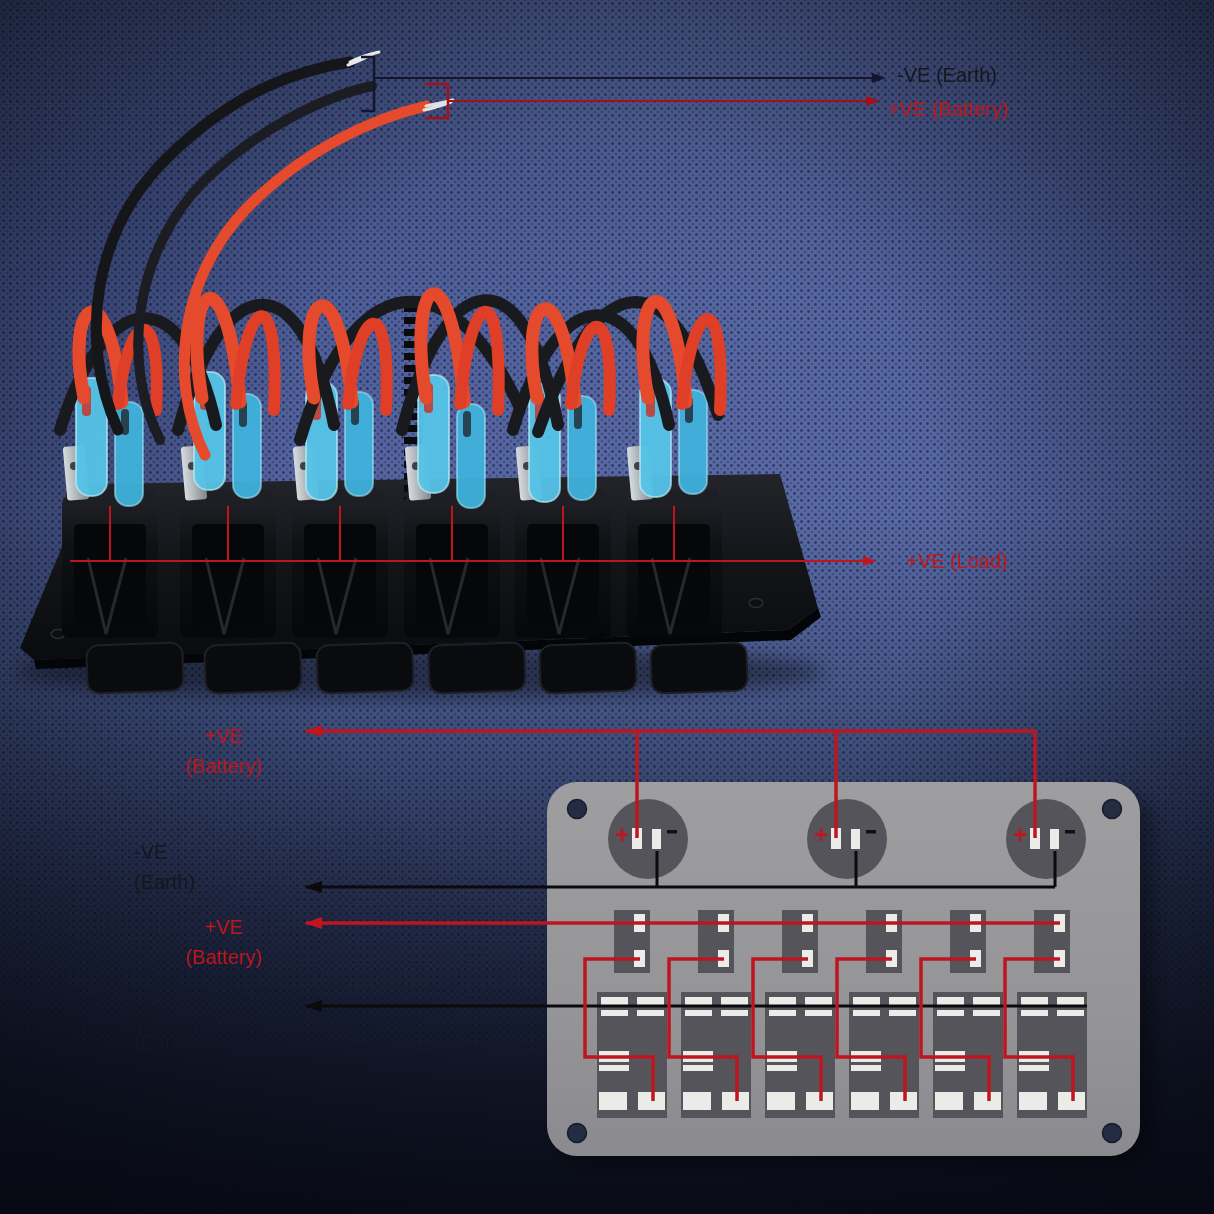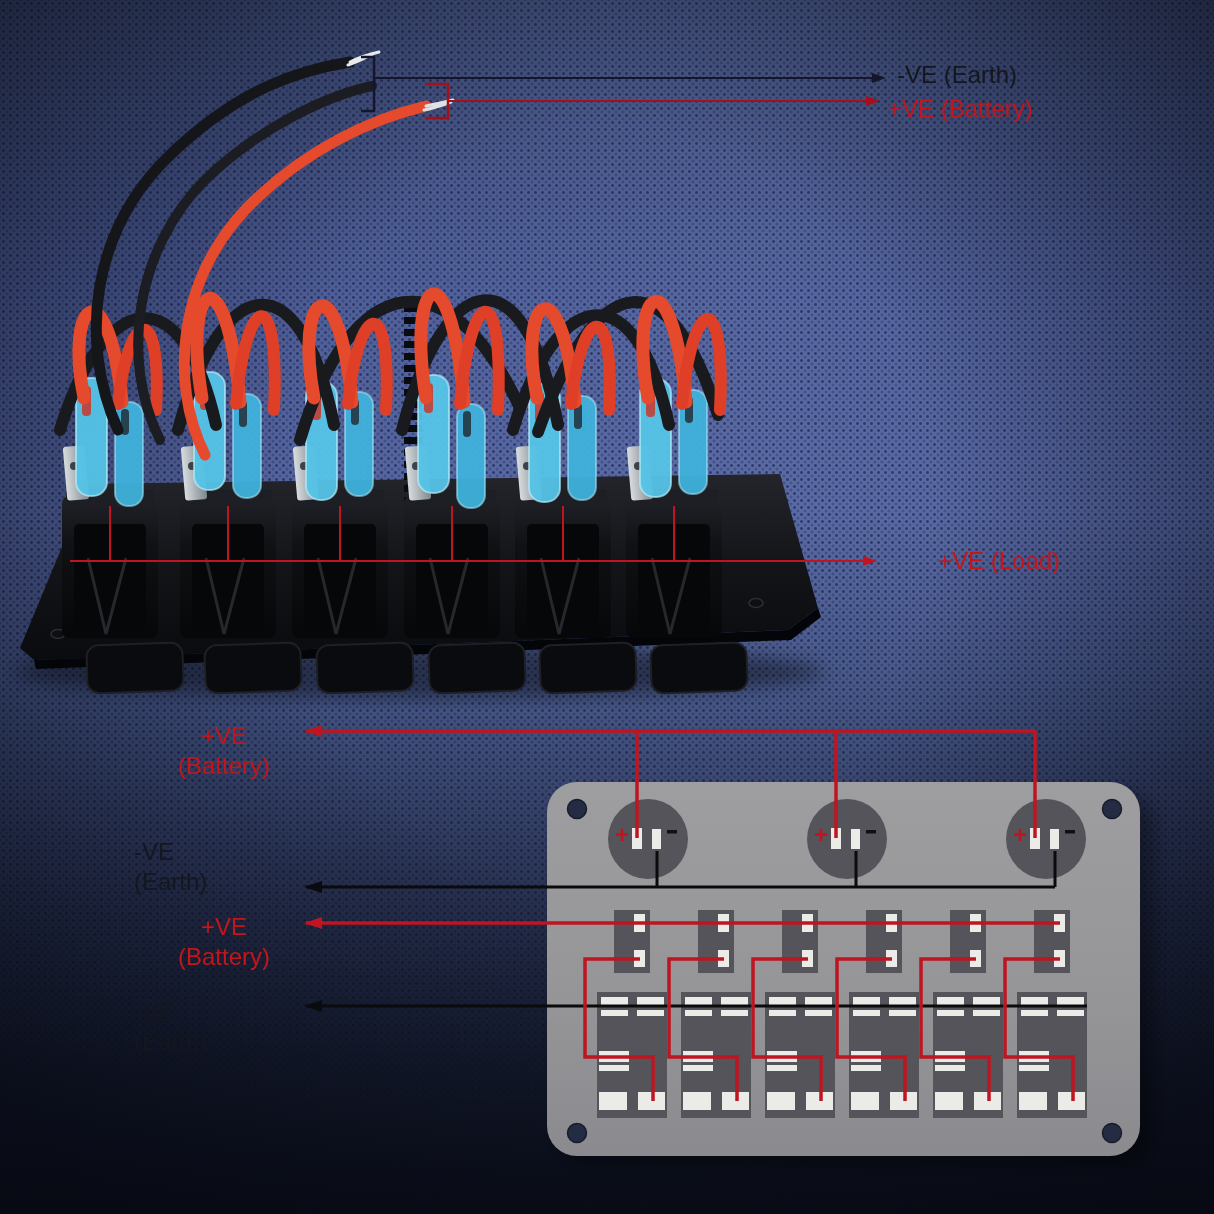--- a/index.html
+++ b/index.html
@@ -9,21 +9,21 @@
     background-image:
       radial-gradient(ellipse at 50% 42%, rgba(0,0,0,0) 38%, rgba(4,6,14,0.55) 92%),
       radial-gradient(rgba(13,18,42,0.50) 1.2px, rgba(0,0,0,0) 1.6px),
       radial-gradient(rgba(13,18,42,0.35) 1px, rgba(0,0,0,0) 1.4px),
       radial-gradient(ellipse at 62% 22%, rgba(125,145,205,0.22), rgba(0,0,0,0) 55%),
       linear-gradient(180deg,#39466f 0%,#4b5b96 24%,#53639f 42%,#40507f 58%,#27304f 74%,#141a2c 88%,#0a0d17 100%);
     background-size:auto auto,7px 7px,7px 7px,auto auto,auto auto;
     background-position:0 0,0 0,3.5px 3.5px,0 0,0 0;
   }
   svg.scene{position:absolute;left:0;top:0;}
-  .lbl{position:absolute;font-size:24px;line-height:30px;white-space:nowrap;}
+  .lbl{position:absolute;font-size:20px;line-height:30px;white-space:nowrap;}
   .lbl.red{color:#c2161d;text-align:center;}
   .lbl.blk{color:#14171e;}
   .lbl.ctr{width:180px;white-space:normal;}
 </style>
 </head>
 <body>
 
 <div class="stage">
 
 <svg class="scene" width="1214" height="1214" viewBox="0 0 1214 1214">
@@ -313,21 +313,21 @@
         <path d="M724,959 L669,959 L669,1057 L737,1057 L737,1101" fill="none" stroke="#bf1520" stroke-width="3.5"></path>
         <path d="M808,959 L753,959 L753,1057 L821,1057 L821,1101" fill="none" stroke="#bf1520" stroke-width="3.5"></path>
         <path d="M892,959 L837,959 L837,1057 L905,1057 L905,1101" fill="none" stroke="#bf1520" stroke-width="3.5"></path>
         <path d="M976,959 L921,959 L921,1057 L989,1057 L989,1101" fill="none" stroke="#bf1520" stroke-width="3.5"></path>
         <path d="M1060,959 L1005,959 L1005,1057 L1073,1057 L1073,1101" fill="none" stroke="#bf1520" stroke-width="3.5"></path>
       </g>
 </svg>
 
 <div class="lbl blk" style="left:897px;top:60px;">-VE (Earth)</div>
 <div class="lbl red" style="left:888px;top:94px;">+VE (Battery)</div>
-<div class="lbl red" style="left:906px;top:546px;margin-left:32px;">+VE (Load)</div>
+<div class="lbl red" style="left:906px;top:546px;">+VE (Load)</div>
 
 <div class="lbl red ctr" style="left:134px;top:721px;">
   <div>+VE</div>
   <div>(Battery)</div>
 </div>
 <div class="lbl blk ctr" style="left:134px;top:837px;">
   <div>-VE</div>
   <div>(Earth)</div>
 </div>
 <div class="lbl red ctr" style="left:134px;top:912px;">

